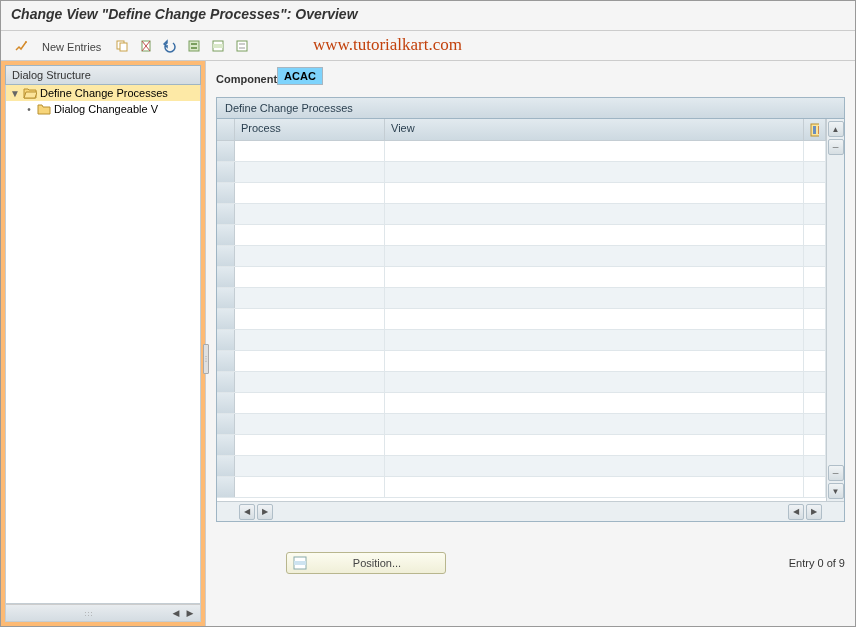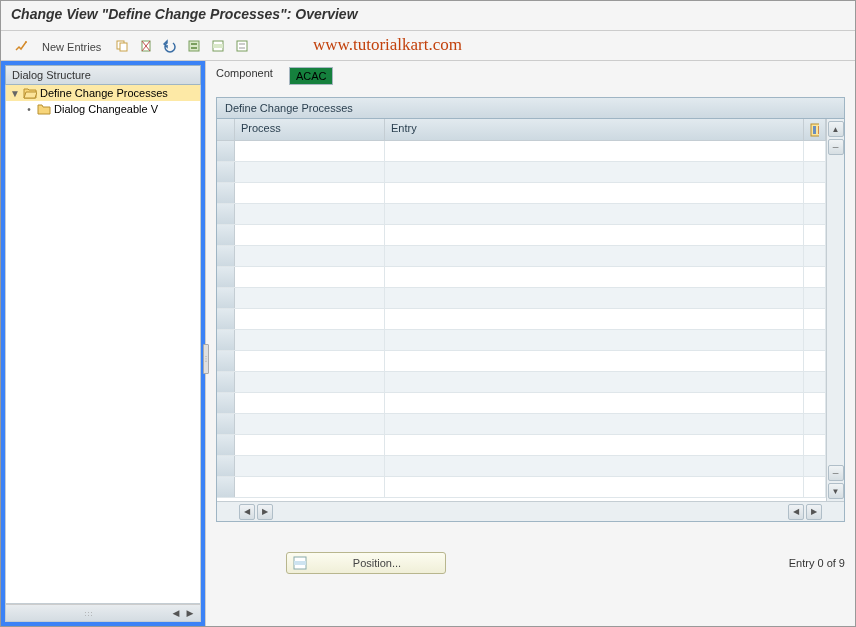--- a/index.html
+++ b/index.html
@@ -8,37 +8,37 @@
     .title-bar { height: 30px; padding: 5px 10px; border-bottom: 1px solid #ccc; }
     .title-bar .title { font-size: 14px; font-weight: bold; font-style: italic; color: #333; }
     
     .toolbar { height: 30px; padding: 4px 10px; display: flex; align-items: flex-end; gap: 4px; border-bottom: 1px solid #ccc; position: relative; }
     .toolbar-btn { width: 20px; height: 20px; display: flex; align-items: center; justify-content: center; border: 1px solid transparent; cursor: pointer; border-radius: 2px; }
     .new-entries-btn { font-size: 11px; color: #444; padding: 2px 6px; border: 1px solid transparent; cursor: pointer; border-radius: 2px; }
     .watermark { position: absolute; left: 280px; top: 4px; color: #c2410c; font-size: 17px; font-family: Georgia, serif; pointer-events: none; margin-left: 32px; }
     
     .content-area { display: flex; height: calc(100% - 60px); }
     
-    .sidebar { width: 205px; border-right: 1px solid #ccc; background: #3b82f6; padding: 4px; display: flex; flex-direction: column; position: relative; }
+    .sidebar { width: 205px; border-right: 1px solid #ccc; background: #fdba74; padding: 4px; display: flex; flex-direction: column; position: relative; }
     .sidebar-header { background: linear-gradient(#e8ecef, #d4dce2); border: 1px solid #9fb5c4; padding: 3px 6px; font-size: 11px; color: #333; }
     .tree { flex: 1; background: #fff; border: 1px solid #c4cdd3; border-top: none; overflow: hidden; }
     .tree-item { display: flex; align-items: center; padding: 2px 4px; cursor: pointer; white-space: nowrap; }
     .tree-item .expander { width: 10px; display: inline-block; text-align: center; color: #666; font-size: 10px; }
     .tree-item .folder-icon { width: 14px; height: 12px; display: inline-block; margin: 0 3px; }
     .tree-item.selected { background: #FDE9A6; }
     .tree-item.child { padding-left: 18px; }
     .sidebar-bottom { height: 18px; background: linear-gradient(#e8ecef, #d4dce2); border: 1px solid #c4cdd3; border-top: 1px solid #ccc; display: flex; align-items: center; justify-content: flex-end; padding: 0 4px; gap: 2px; }
     .sidebar-bottom .grip { flex: 1; text-align: center; color: #999; font-size: 8px; letter-spacing: 1px; }
     .sb-arrow { width: 12px; height: 12px; font-size: 9px; color: #555; display: flex; align-items: center; justify-content: center; cursor: pointer; }
     .sidebar-splitter { position: absolute; right: -4px; top: 50%; width: 6px; height: 30px; background: #e0e0e0; border: 1px solid #aaa; border-radius: 1px; cursor: ew-resize; display: flex; align-items: center; justify-content: center; font-size: 7px; color: #888; }
     
     .main-panel { flex: 1; padding: 6px 10px; background: #f5f5f5; display: flex; flex-direction: column; }
-    .field-row { display: flex; align-items: flex-start; gap: 16px; margin-bottom: 12px; }
+    .field-row { display: flex; align-items: flex-end; gap: 0; margin-bottom: 12px; font-weight: bold; }
     .field-label { font-size: 11px; color: #333; }
-    .field-value { border: 1px solid #a7b6c1; background: #15803d; padding: 2px 6px; font-size: 11px; min-width: 40px; }
+    .field-value { border: 1px solid #a7b6c1; background: #7dd3fc; padding: 2px 6px; font-size: 11px; min-width: 40px; }
     
     .table-panel { border: 1px solid #9fb5c4; background: #eef3f6; }
     .table-title { background: linear-gradient(#e2eaef, #cdd9e1); border-bottom: 1px solid #9fb5c4; padding: 4px 8px; font-size: 11px; color: #2a3f4f; }
     .table-body { display: flex; height: 382px; }
     .table-grid { flex: 1; background: #fff; }
     .grid-header { display: flex; height: 22px; border-bottom: 1px solid #c4cdd3; }
     .grid-header .rowsel-h { width: 18px; background: linear-gradient(#e2eaef, #cdd9e1); border-right: 1px solid #c4cdd3; }
     .grid-header .col-h { background: linear-gradient(#e2eaef, #cdd9e1); border-right: 1px solid #c4cdd3; padding: 3px 6px; font-size: 11px; color: #2a3f4f; }
     .col-process { width: 150px; }
     .col-name { flex: 1; }
@@ -155,21 +155,21 @@
       <span class="field-value">ACAC</span>
     </div>
 
     <div class="table-panel">
       <div class="table-title">Define Change Processes</div>
       <div class="table-body">
         <div class="table-grid">
           <div class="grid-header">
             <div class="rowsel-h"></div>
             <div class="col-h col-process">Process</div>
-            <div class="col-h col-name">Entry</div>
+            <div class="col-h col-name">View</div>
             <div class="col-h col-config">
               <svg width="14" height="14">
                   <rect x="1" y="1" width="12" height="12" fill="#fce49a" stroke="#b89030"></rect>
                   <rect x="3" y="3" width="3" height="8" fill="#6a8fbf"></rect>
                   <rect x="8" y="3" width="3" height="8" fill="#d08a4a"></rect>
                 </svg>
             </div>
           </div>
           <div class="grid-row">
               <div class="rowsel"></div>

